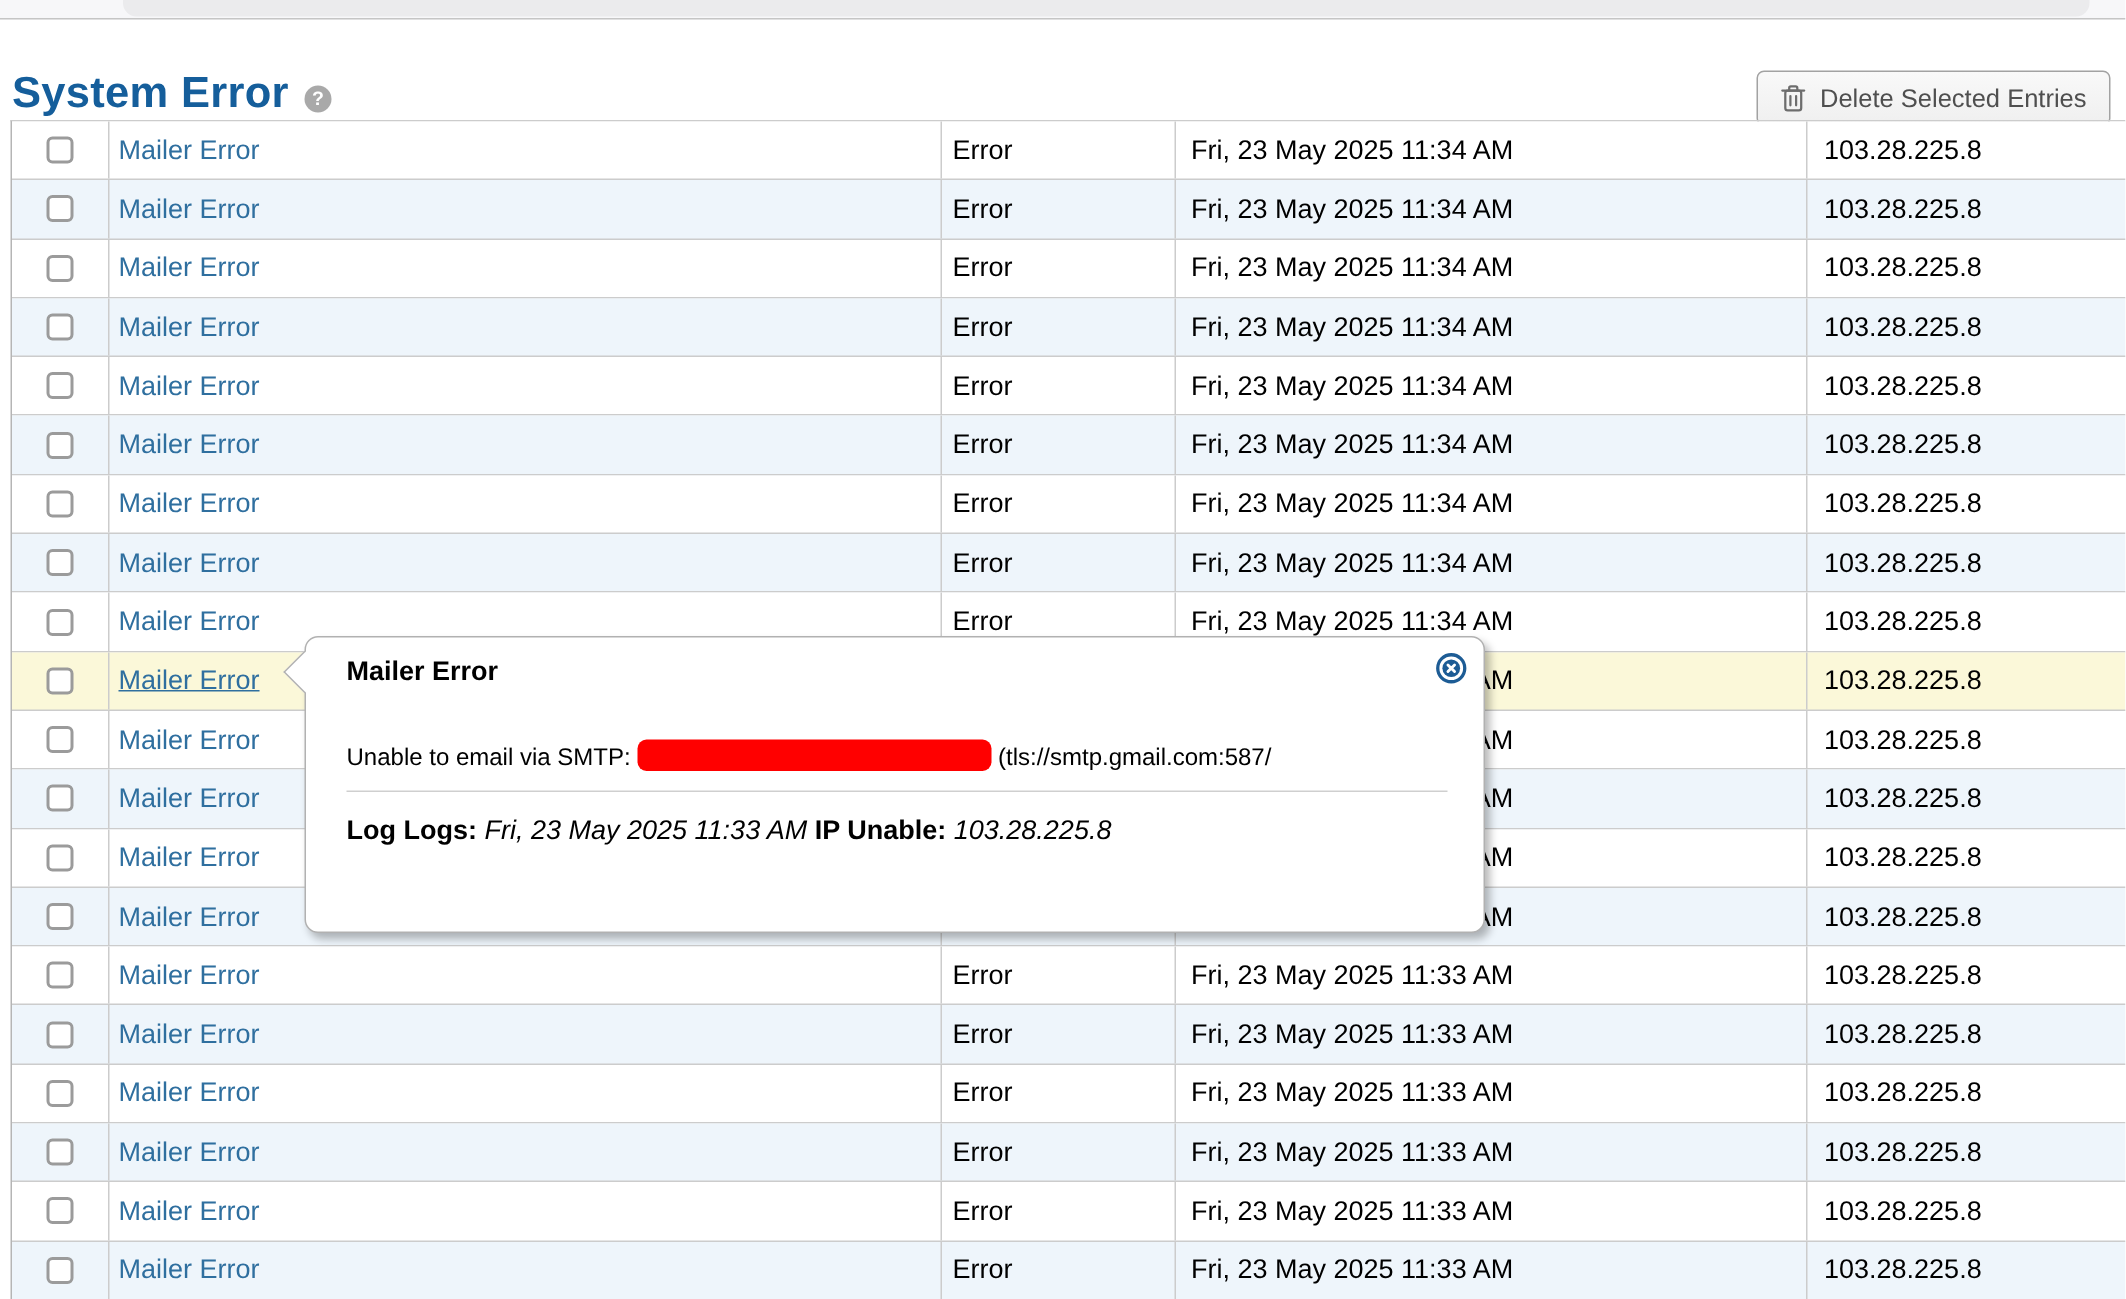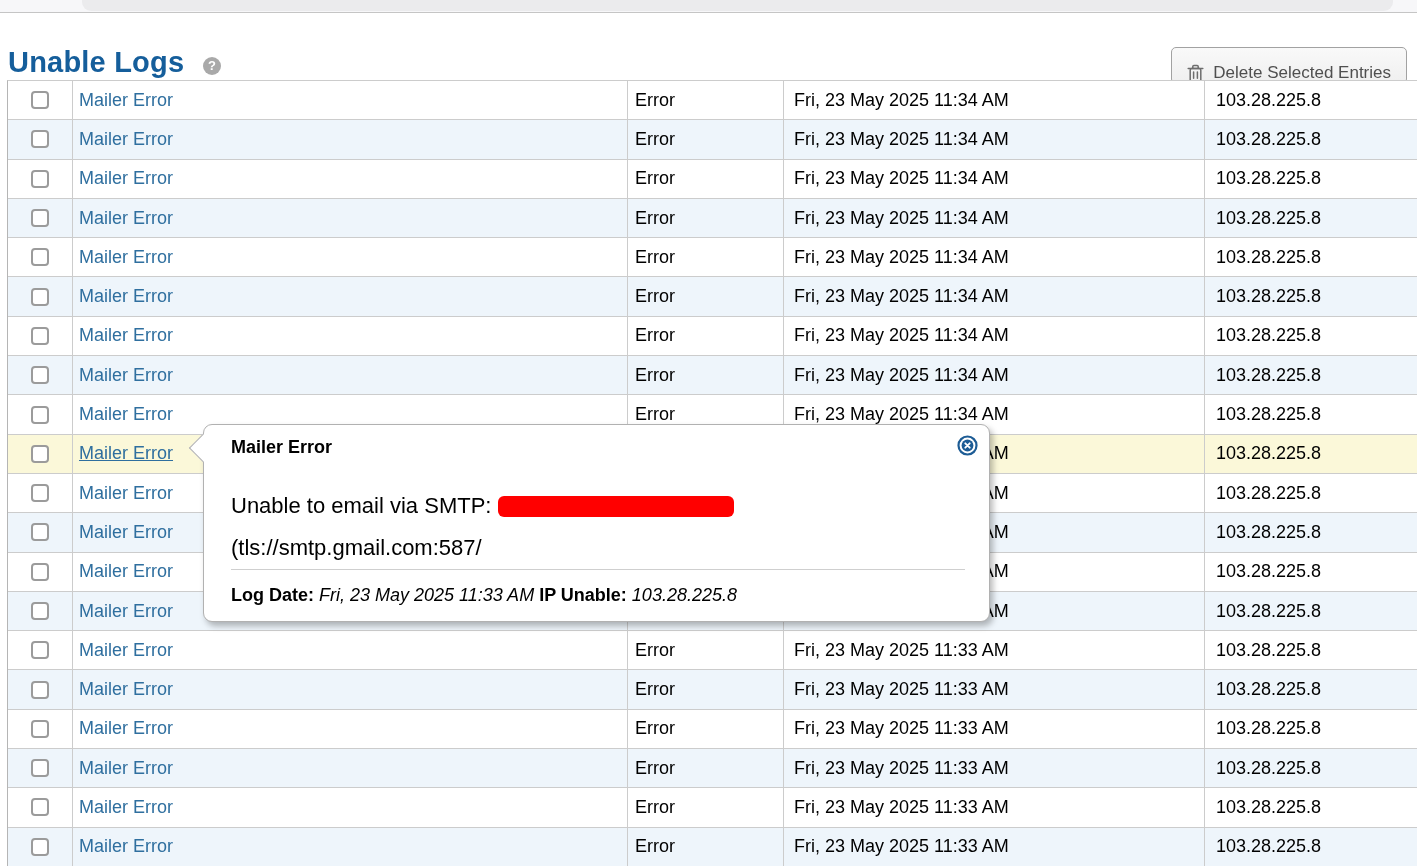--- a/index.html
+++ b/index.html
@@ -27,21 +27,21 @@
     position: absolute; left: 8px; top: 32px; margin: 0;
     font-size: 29px; font-weight: bold; color: #155e9b; letter-spacing: 0.2px;
   }
   .help-icon {
     position: absolute; left: 203px; top: 43px; width: 18px; height: 18px;
     background: #a9a9a9; color: #ffffff; border-radius: 50%;
     font-size: 13px; font-weight: bold; text-align: center; line-height: 18px;
   }
   .delete-btn {
     position: absolute; right: 10px; top: 33px; height: 37px;
-    display: flex; align-items: flex-end; gap: 9px; padding: 0 15px;
+    display: flex; align-items: center; gap: 9px; padding: 0 15px;
     background: linear-gradient(#f9f9f9, #efefef);
     border: 1px solid #a2a2a2; border-radius: 5px;
     font-family: "Liberation Sans", sans-serif;
     font-size: 17px; color: #4f4f4f; cursor: pointer;
   }
   .delete-btn svg { display: block; }
 
   
   .logtable {
     position: absolute; top: 80px; left: 7px; width: 1410px;
@@ -79,39 +79,39 @@
   .popup-arrow {
     position: absolute; left: -11px; top: 13px; width: 20px; height: 20px;
     background: #ffffff; border-left: 1px solid #b1b1b1; border-bottom: 1px solid #b1b1b1;
     transform: rotate(45deg);
   }
   .popup-title { margin: 0; font-size: 18px; font-weight: bold; color: #000; line-height: 24px; }
   .popup-close {
     position: absolute; right: 11px; top: 10px; width: 21px; height: 21px;
     background: none; border: none; padding: 0; cursor: pointer;
   }
-  .popup-body { margin-top: 26px; font-size: 22px; color: #000; line-height: 42px; }
+  .popup-body { margin-top: 26px; font-size: 16px; color: #000; line-height: 42px; }
   .redaction {
     display: inline-block; width: 236px; height: 21px;
     background: #ff0000; border-radius: 6px; vertical-align: -4px;
   }
   .popup-divider { border: none; border-top: 1px solid #cfcfcf; margin: 0; }
   .popup-footer { margin-top: 4px; font-size: 18px; color: #000; line-height: 42px; white-space: nowrap; }
   .popup-footer b { font-weight: bold; }
   .popup-footer i { font-style: italic; }
 </style>
 </head>
 <body>
 
 <div class="top-strip">
   <div class="tab-box"></div>
 </div>
 
 <div class="page-header">
-  <h1 class="page-title">Unable Logs</h1>
+  <h1 class="page-title">System Error</h1>
   <span class="help-icon">?</span>
   <button class="delete-btn">
     <span>
       <svg width="17" height="19" viewBox="0 0 17 19" fill="none" stroke="#6d6d6d" stroke-width="1.5" stroke-linecap="round">
         <path d="M1.2 4.4h14.6"></path>
         <path d="M5.8 4.2V2.6c0-.6.5-1.1 1.1-1.1h3.2c.6 0 1.1.5 1.1 1.1v1.6"></path>
         <rect x="3.2" y="4.4" width="10.6" height="13.2" rx="1.6"></rect>
         <path d="M6.6 8v6.2M10.4 8v6.2"></path>
       </svg>
     </span>
@@ -354,18 +354,18 @@
       <path d="M8.3 8.3 L12.7 12.7 M12.7 8.3 L8.3 12.7" stroke="#ffffff" stroke-width="1.9" stroke-linecap="round"></path>
     </svg>
   </button>
   <div class="popup-body">
     <span>Unable to email via SMTP:</span>
     <span class="redaction"></span>
     <span>(tls://smtp.gmail.com:587/</span>
   </div>
   <hr class="popup-divider">
   <div class="popup-footer">
-    <b>Log Date:</b>
+    <b>Log Logs:</b>
     <i>Fri, 23 May 2025 11:33 AM</i>
     <b>IP Unable:</b>
     <i>103.28.225.8</i>
   </div>
 </div>
 
 </body></html>

